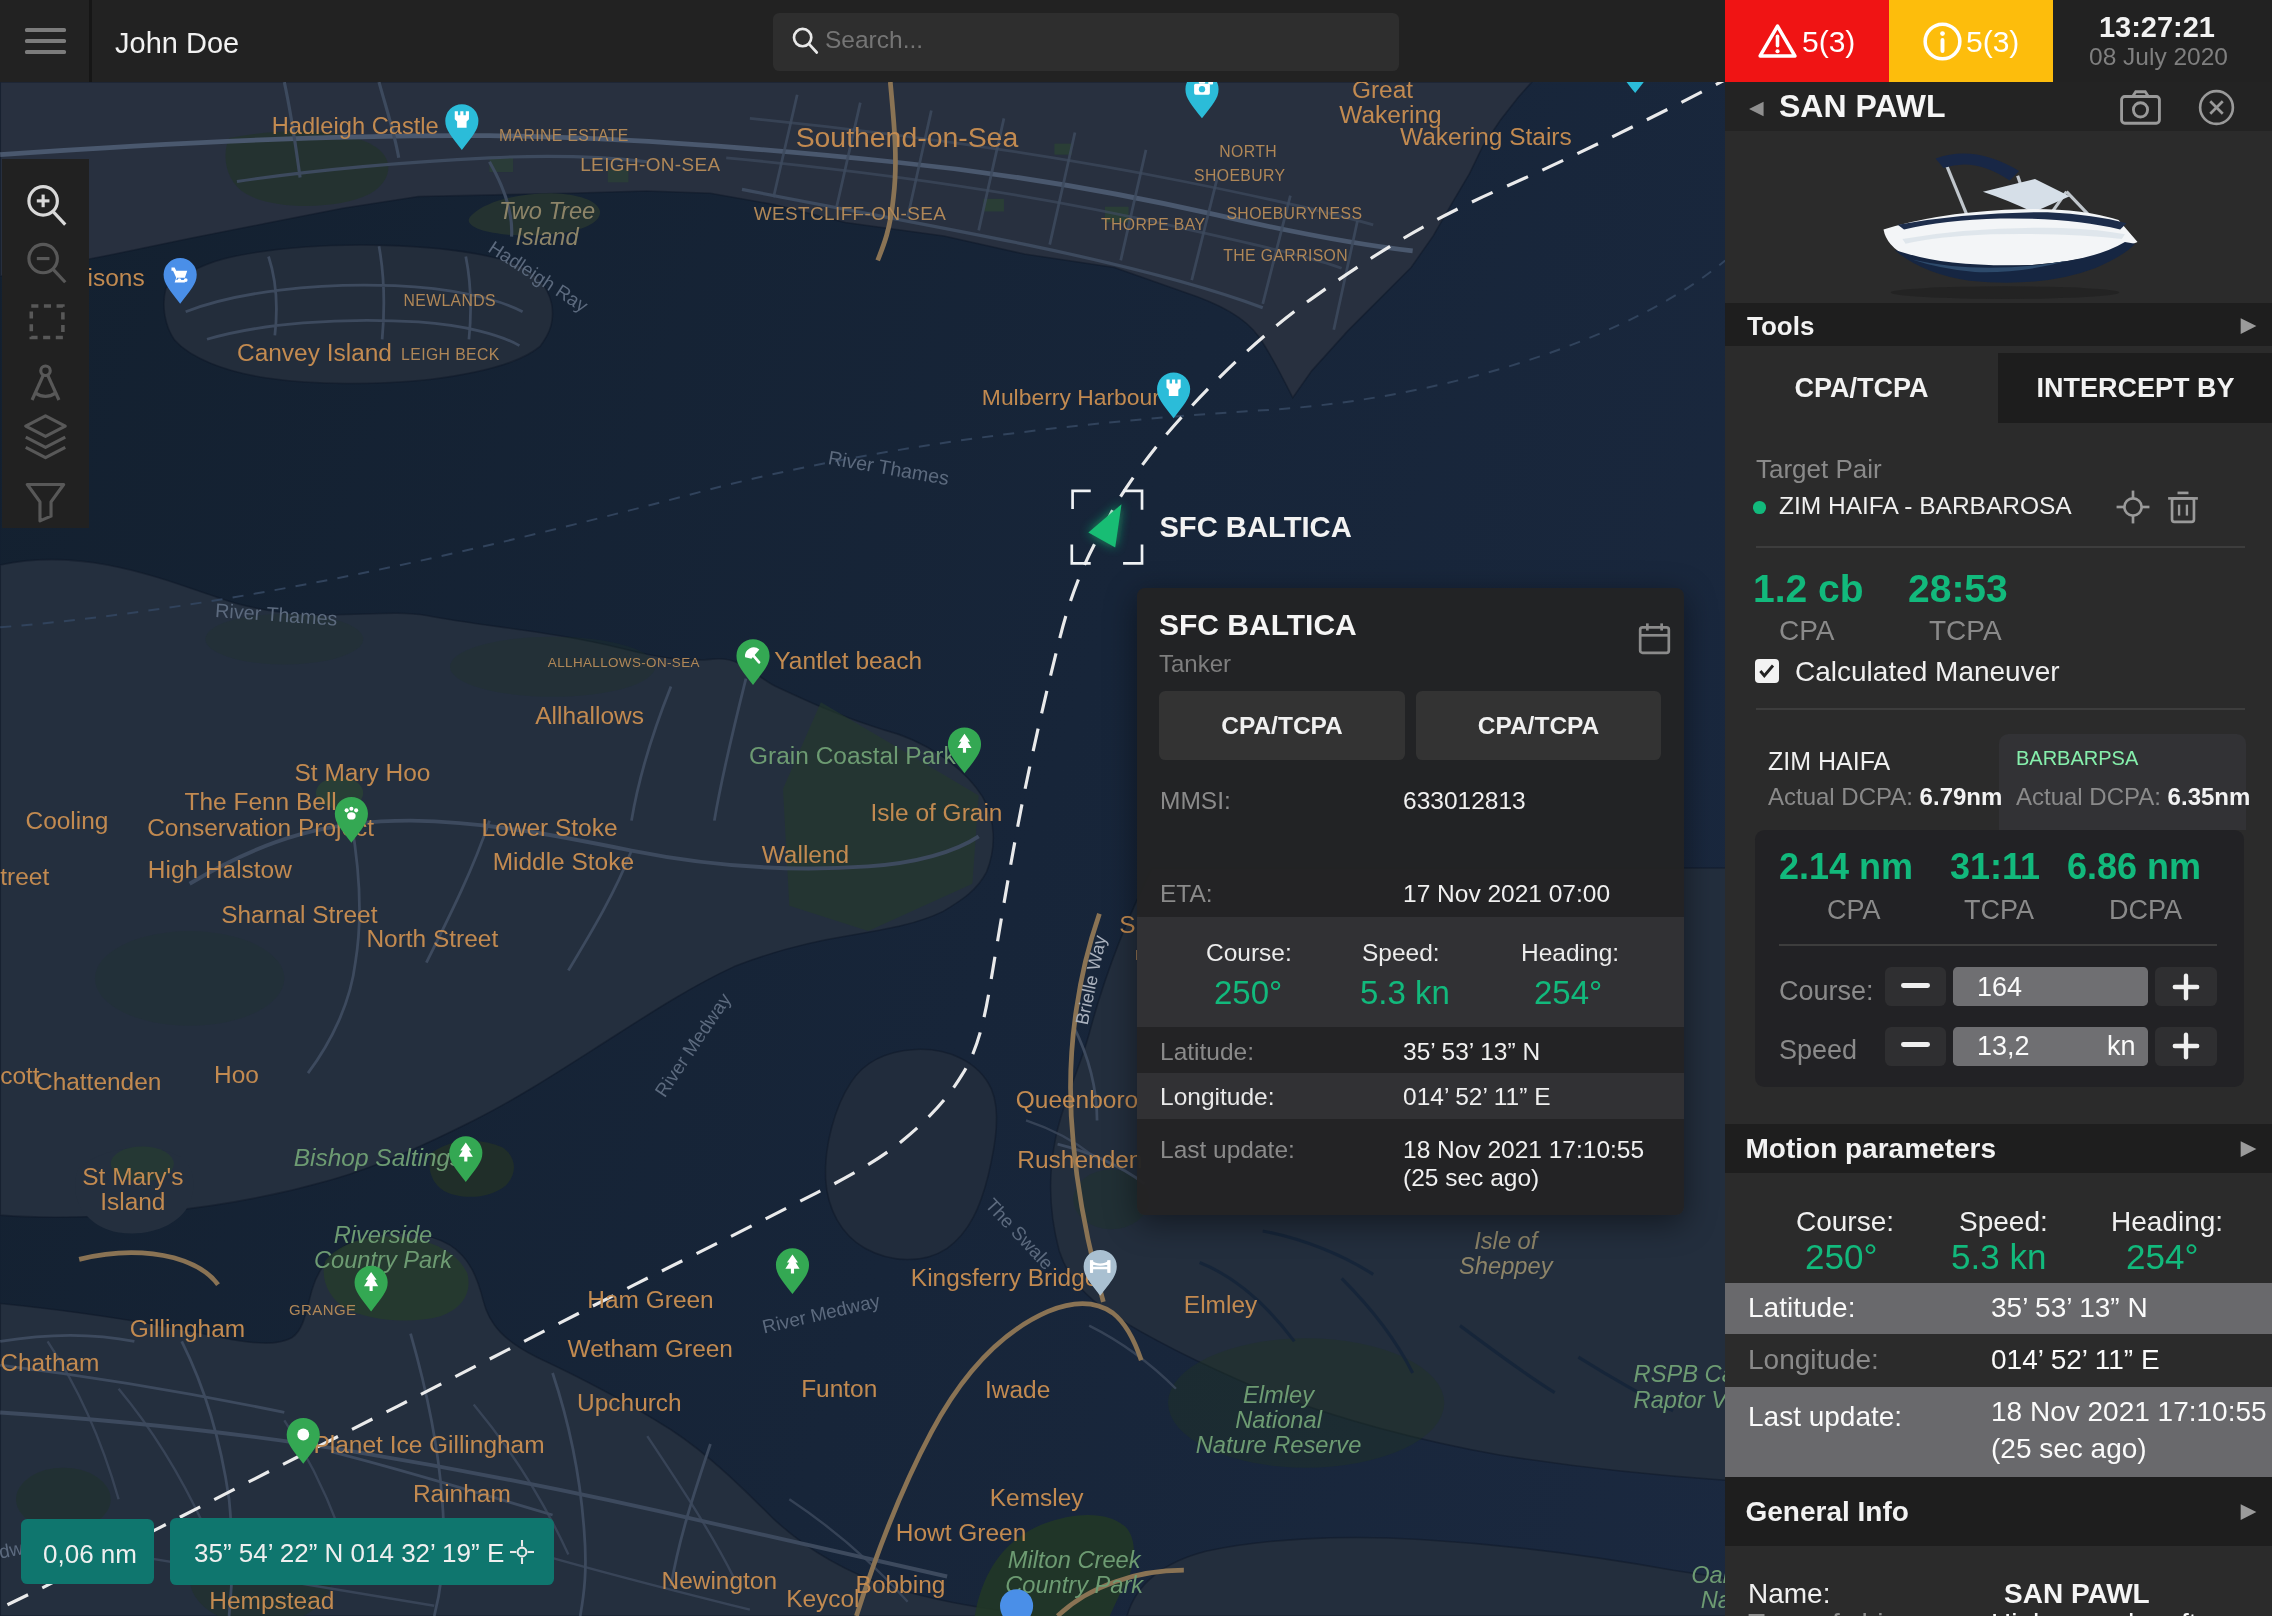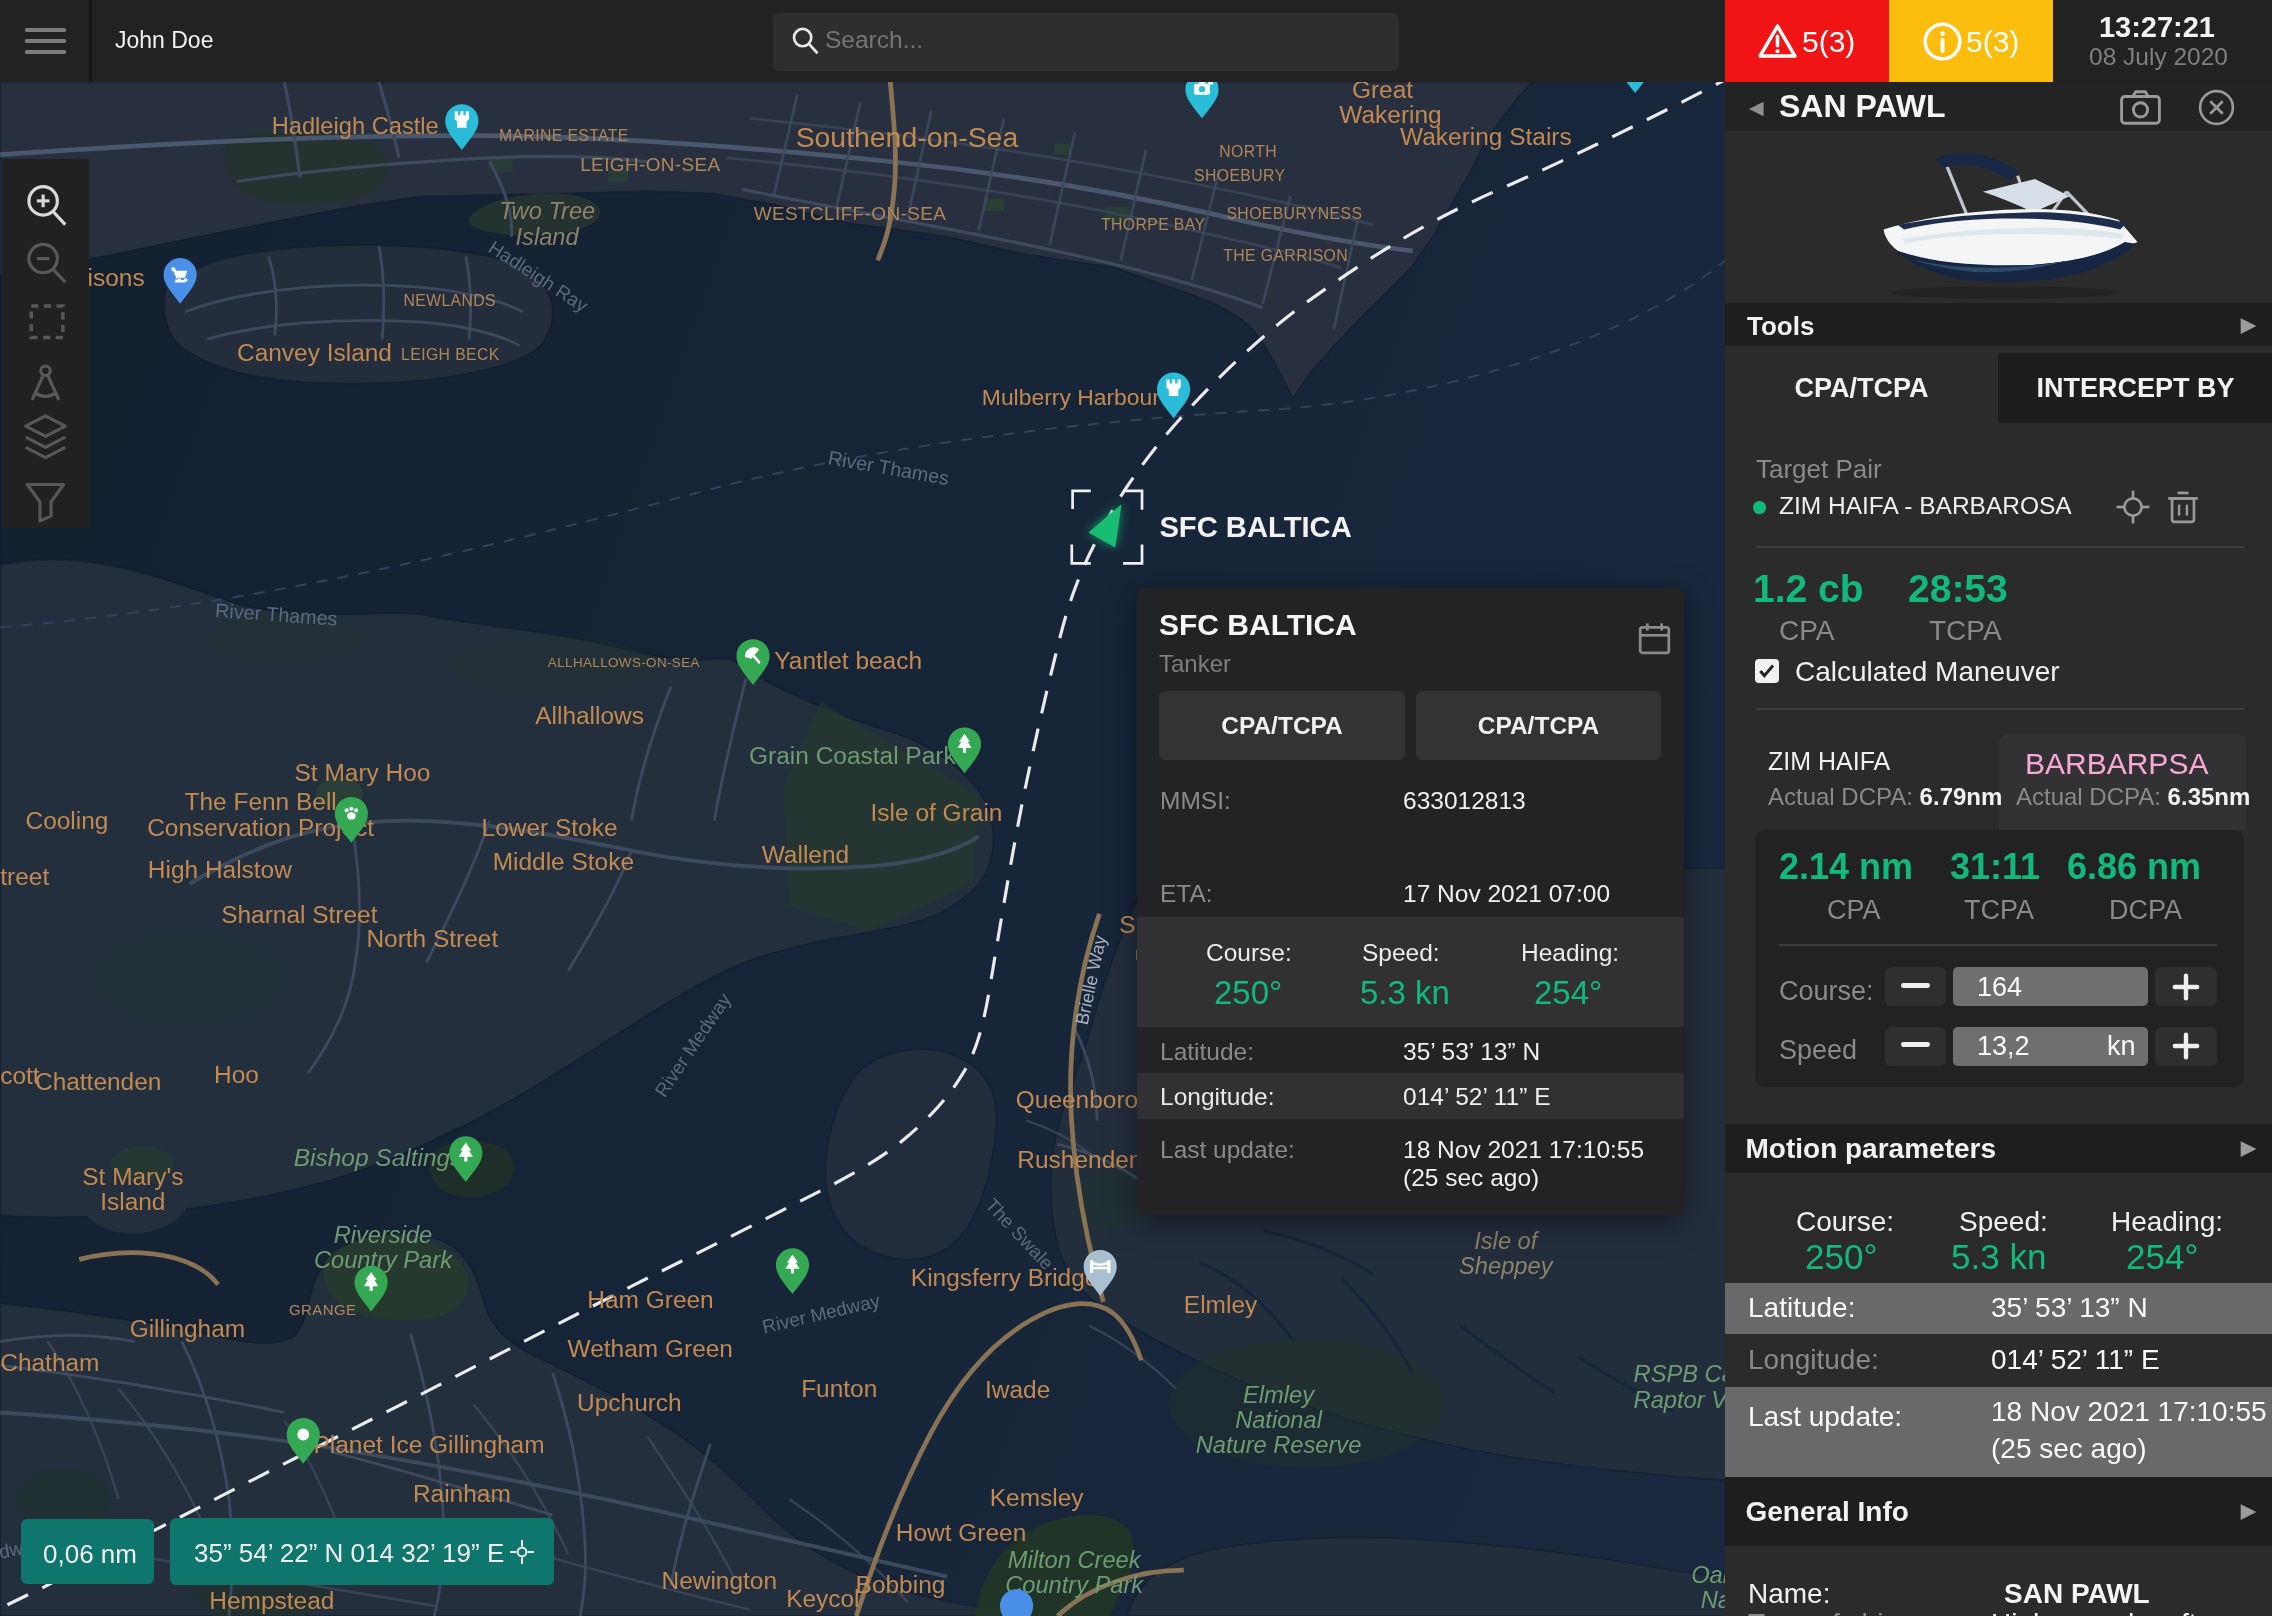--- a/index.html
+++ b/index.html
@@ -5,21 +5,21 @@
   * { margin:0; padding:0; box-sizing:border-box; }
   html,body { width:2273px; height:1616px; overflow:hidden; background:#101b2e; font-family:"Liberation Sans", sans-serif; }
   .abs { position:absolute; }
   #stage { position:relative; width:2273px; height:1616px; overflow:hidden; }
 
   
   #topbar { position:absolute; left:0; top:0; width:2273px; height:82px; background:#222222; z-index:50; }
   #topbar .vsep { position:absolute; left:89px; top:0; width:3.2px; height:82px; background:#161616; }
   .burger { position:absolute; left:25px; top:28px; width:41px; height:26px; }
   .burger div { height:4px; background:#7c7c7c; border-radius:1.6px; margin-bottom:7px; }
-  #username { position:absolute; left:115px; top:27px; font-size:23px; color:#f1f1f1; }
+  #username { position:absolute; left:115px; top:27px; font-size:29px; color:#f1f1f1; }
   #search { position:absolute; left:773px; top:12.6px; width:626px; height:58px; background:#2e2e2e; border-radius:6.3px; }
   #search svg { position:absolute; left:17.4px; top:12px; }
   #search span { position:absolute; left:52px; top:13.4px; font-size:24.5px; color:#757575; }
   #alertbtn { position:absolute; left:1725px; top:0px; width:164px; height:82px; background:#f01414; color:#fff; }
   #infobtn { position:absolute; left:1889px; top:0px; width:164px; height:82px; background:#fdbd0c; color:#fff; }
   .btnlab { position:absolute; left:77px; top:24.5px; font-size:30px; color:#fff; }
   #clock { position:absolute; left:2053px; top:0; width:219px; height:82px; }
   #clock .t { position:absolute; right:57px; top:11px; font-size:29px; font-weight:bold; color:#f2f2f2; }
   #clock .d { position:absolute; right:44px; top:43px; font-size:24.5px; color:#7f7f7f; }
 
@@ -516,21 +516,21 @@
 
       <div class="abs" style="left:30px;top:577px;width:24px;height:24px;background:#f2f2f2;border-radius:4px;"></div>
       <svg class="abs" style="left:33px;top:581px" width="17.4" height="16" viewBox="0 0 22 20">
           <path d="M3 10 L8 16 L19 3" fill="none" stroke="#222" stroke-width="3.6"></path>
         </svg>
       <div class="abs" style="left:70px;top:574px;font-size:28px;color:#f0f0f0;">Calculated Maneuver</div>
       <div class="abs" style="left:31px;top:626px;width:489px;height:1.6px;background:#3d3d3d;"></div>
 
       <div class="abs" style="left:274px;top:652px;width:247px;height:96px;background:#323235;border-radius:9.5px 9.5px 0 0;"></div>
       <div class="abs" style="left:43px;top:665px;font-size:25px;color:#f0f0f0;">ZIM HAIFA</div>
-      <div class="abs" style="left:291px;top:665px;font-size:30px;color:#f9a8d4;margin-left:9px;">BARBARPSA</div>
+      <div class="abs" style="left:291px;top:665px;font-size:20px;color:#86efac;">BARBARPSA</div>
       <div class="abs gray" style="left:43px;top:701px;font-size:24px;">Actual DCPA: <span style="color:#f2f2f2;font-weight:bold">6.79nm</span></div>
       <div class="abs gray" style="left:291px;top:701px;font-size:24px;">Actual DCPA: <span style="color:#f2f2f2;font-weight:bold">6.35nm</span></div>
 
       <div class="abs" style="left:30px;top:748px;width:489px;height:257px;background:#222225;border-radius:9.5px;"></div>
       <div class="abs green" style="left:54px;top:764px;font-size:36px;font-weight:bold;">2.14 nm</div>
       <div class="abs green" style="left:225px;top:764px;font-size:36px;font-weight:bold;">31:11</div>
       <div class="abs green" style="left:342px;top:764px;font-size:36px;font-weight:bold;">6.86 nm</div>
       <div class="abs gray" style="left:102px;top:813px;font-size:27px;">CPA</div>
       <div class="abs gray" style="left:239px;top:813px;font-size:27px;">TCPA</div>
       <div class="abs gray" style="left:384px;top:813px;font-size:27px;">DCPA</div>

